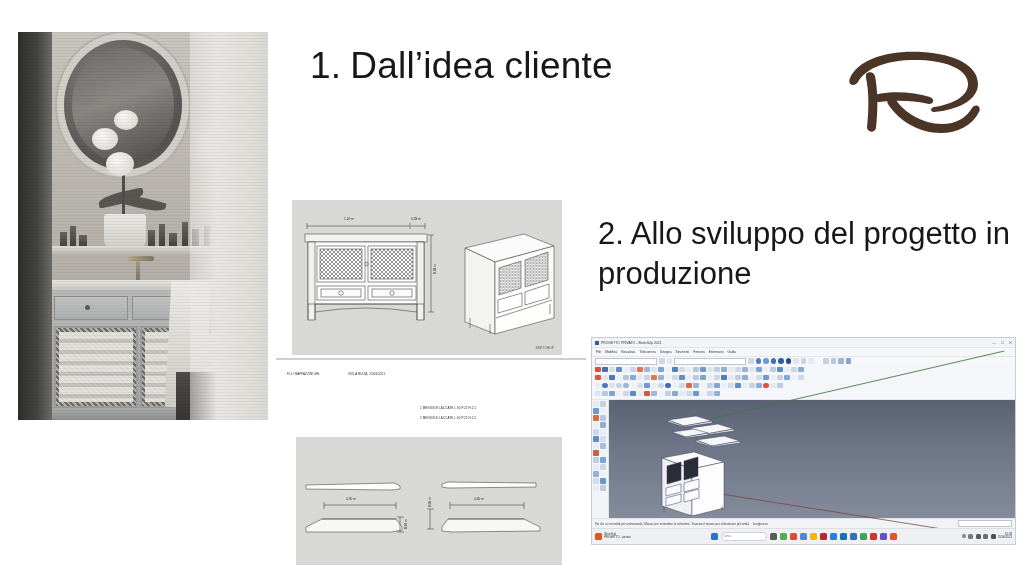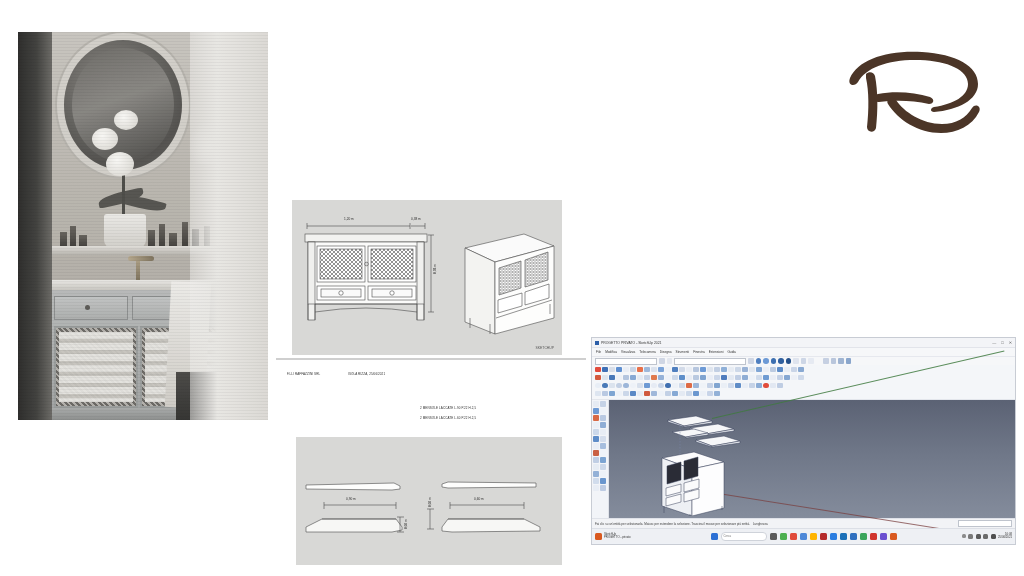--- a/index.html
+++ b/index.html
@@ -191,21 +191,25 @@
       </div>
       <div class="ph-base"></div>
     </div>
     <div class="ph-towel-r"></div>
     <div class="ph-floor"></div>
     <div class="ph-curtainL"></div>
     <div class="ph-curtainR"></div>
     <div class="ph-grain"></div>
   </div>
 
-
+  <div class="h1">
+    <span class="num">1.</span><span>Dall’idea cliente</span>
+  </div>
+
+  <div class="h2">2. Allo sviluppo del progetto in produzione</div>
 
   <div class="logo">
     <svg viewBox="0 0 160 100" width="160" height="100">
       <g fill="#4b3527">
         <path d="M12 44 C20 26 48 16 84 18 C118 20 140 32 140 50 C140 66 120 76 96 78
                  C92 78 92 74 96 73 C116 70 130 62 130 50 C130 36 110 27 82 26
                  C52 25 28 33 20 48 C17 53 9 52 12 44 Z"></path>
         <path d="M28 40 C31 37 36 38 37 42 C40 58 40 76 38 94 C37 99 29 99 29 93
                  C31 76 31 57 28 44 Z"></path>
         <path d="M40 60 C56 57 76 58 92 63 C97 65 96 70 91 70 C74 66 56 66 41 68

